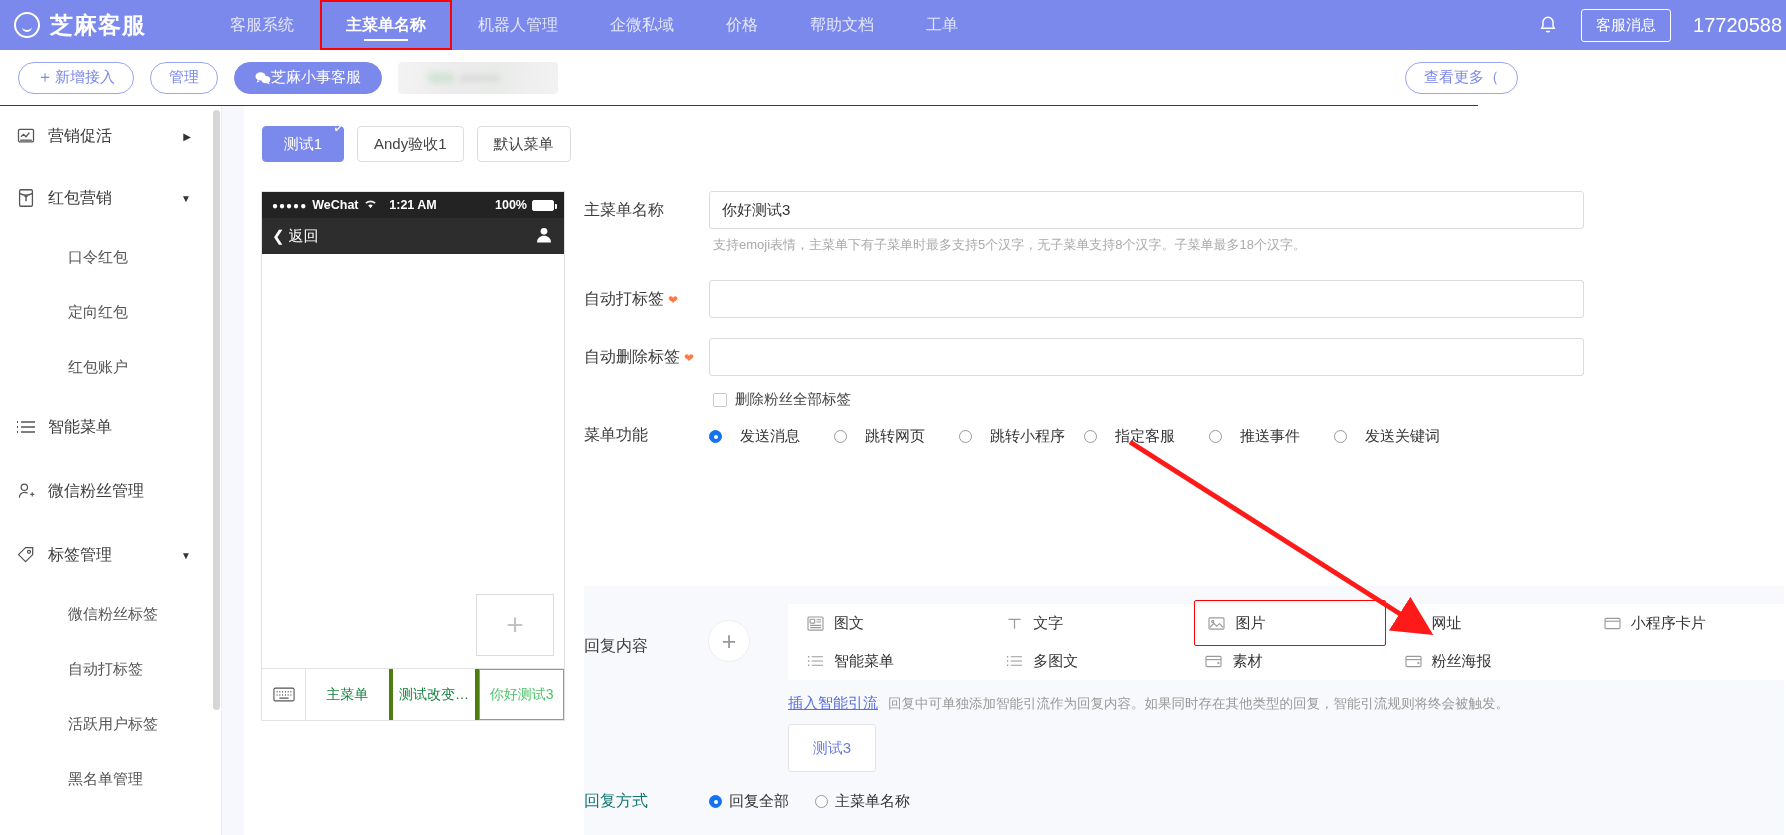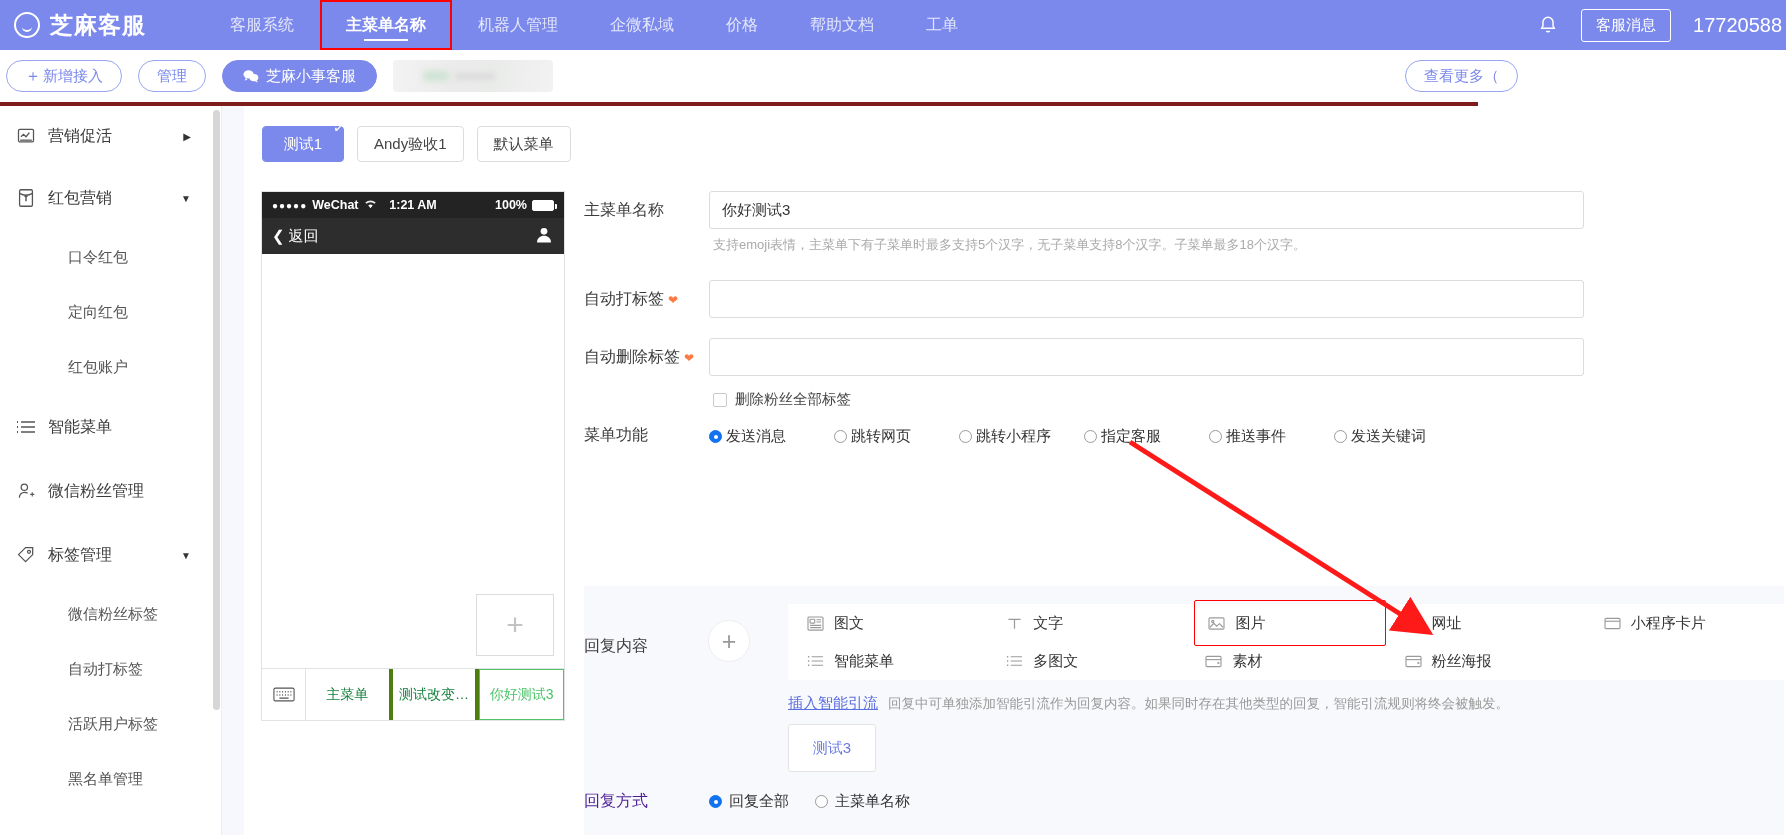--- a/index.html
+++ b/index.html
@@ -49,33 +49,33 @@
   #bell svg { display: block; }
   #kf-msg-btn {
     border: 1px solid #ffffff; color: #ffffff; font-size: 15px;
     padding: 6px 14px; border-radius: 3px; cursor: pointer; white-space: nowrap;
   }
   #phone-num { color: #ffffff; font-size: 20px; white-space: nowrap; }
 
   
   #subbar {
     position: absolute; left: 0; top: 50px; width: 1478px; height: 56px;
-    background: #ffffff; display: flex; align-items: center; padding-left: 6px;
-    border-bottom: 4px solid #7f1d1d;
+    background: #ffffff; display: flex; align-items: center; padding-left: 18px;
+    border-bottom: 1px solid #7f1d1d;
   }
   .pill {
     border: 1px solid #9aa6f0; color: #7b88ec; background: #fff;
     border-radius: 18px; height: 32px; padding: 0 18px;
     display: flex; align-items: center; justify-content: center;
     font-size: 15px; margin-right: 16px; cursor: pointer; white-space: nowrap;
   }
   .pill.plus::before { content: "＋"; margin-right: 2px; font-size: 16px; }
   .pill.solid {
     background: #7b88ec; border-color: #7b88ec; color: #fff;
-    padding: 0 20px; gap: 7px;
+    padding: 0 20px; 
   }
   .wechat-mini {
     width: 16px; height: 14px; flex: none; position: relative; display: inline-block;
   }
   #blurred-acct {
     width: 160px; height: 32px; border-radius: 4px;
     background: linear-gradient(100deg,#f3f3f3 0%, #ebebeb 40%, #e9ebe9 60%, #f2f2f2 100%);
     margin-right: 16px; position: relative; overflow: hidden;
   }
   #blurred-acct::before {
@@ -195,21 +195,21 @@
   .fhelp { font-size: 13px; color: #aaaaaa; margin: 7px 0 0 129px; white-space: nowrap; }
   .emoji-line { display: flex; align-items: center; gap: 8px; margin: 10px 0 0 125px; font-size: 14px; color: #888; }
   .emoji-face { width: 19px; height: 19px; flex: none; }
   .emoji-link { color: #6a7ae0; text-decoration: underline; cursor: pointer; }
   .cbrow { display: flex; align-items: center; gap: 8px; margin: 14px 0 0 129px; font-size: 14.5px; color: #444; }
   .cbox { width: 14px; height: 14px; border: 1px solid #c6c6c6; border-radius: 2px; background: #fff; }
 
   
   #func-row { display: flex; align-items: flex-end; margin-top: 16px; }
   #func-opts { display: flex; align-items: center; gap: 0; }
-  .radio-opt { display: flex; align-items: center; gap: 4px; font-size: 15px; color: #333; cursor: pointer; white-space: nowrap; width: 125px; }
+  .radio-opt { display: flex; align-items: center; gap: 18px; font-size: 15px; color: #333; cursor: pointer; white-space: nowrap; width: 125px; }
   .rdot { width: 13px; height: 13px; border: 1px solid #9a9a9a; border-radius: 50%; background: #fff; flex: none; position: relative; }
   .rdot.on { border-color: #1372f0; background: #1372f0; }
   .rdot.on::after { content: ""; position: absolute; left: 3.5px; top: 3.5px; width: 4px; height: 4px; background: #fff; border-radius: 50%; }
 
   
   #reply-panel {
     position: absolute; left: 340px; top: 480px; width: 1200px; height: 250px;
     background: #f8f9fc;
   }
   #reply-label { position: absolute; left: 0; top: 50px; font-size: 16px; color: #3c3c3c; }
@@ -231,21 +231,21 @@
   #flow-line { position: absolute; left: 204px; top: 108px; display: flex; align-items: baseline; gap: 10px; }
   #flow-link { color: #5b6fe0; font-size: 15px; text-decoration: underline; cursor: pointer; white-space: nowrap; }
   #flow-desc { color: #9a9a9a; font-size: 13.5px; white-space: nowrap; }
   #chip {
     position: absolute; left: 204px; top: 138px; width: 88px; height: 48px;
     border: 1px solid #e4e4e4; background: #fff; border-radius: 3px;
     display: flex; align-items: center; justify-content: center;
     color: #6a7ae0; font-size: 15px; cursor: pointer;
   }
   #reply-mode { position: absolute; left: 0; top: 205px; display: flex; align-items: center; }
-  #reply-mode .flabel2 { width: 125px; font-size: 16px; color: #4c1d95; white-space: nowrap; }
+  #reply-mode .flabel2 { width: 125px; font-size: 16px; color: #0f766e; white-space: nowrap; }
   .radio-opt2 { display: flex; align-items: center; gap: 7px; font-size: 15px; color: #333; cursor: pointer; margin-right: 26px; white-space: nowrap; }
 
   
   #arrow { position: absolute; left: 244px; top: 106px; width: 1542px; height: 729px; pointer-events: none; }
 </style>
 </head>
 <body>
 
 <div id="topnav">
   <div id="brand">

